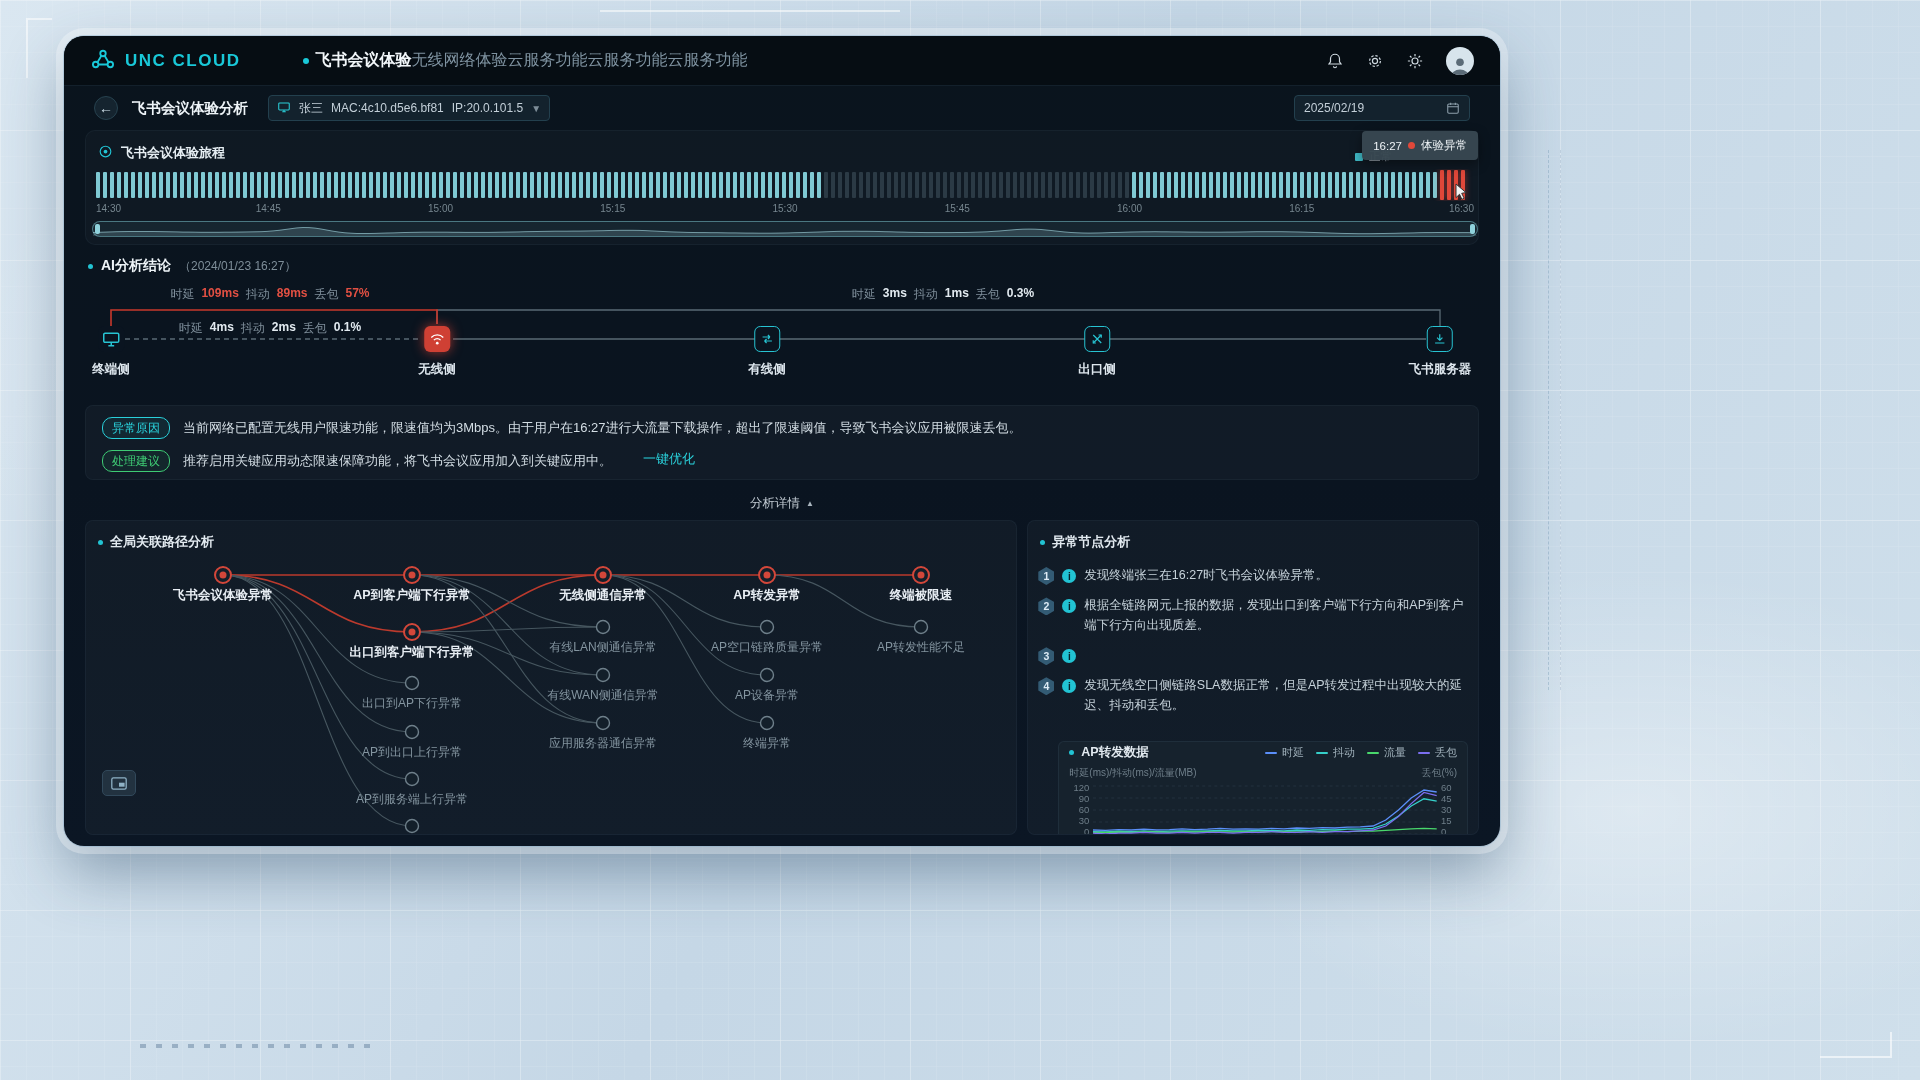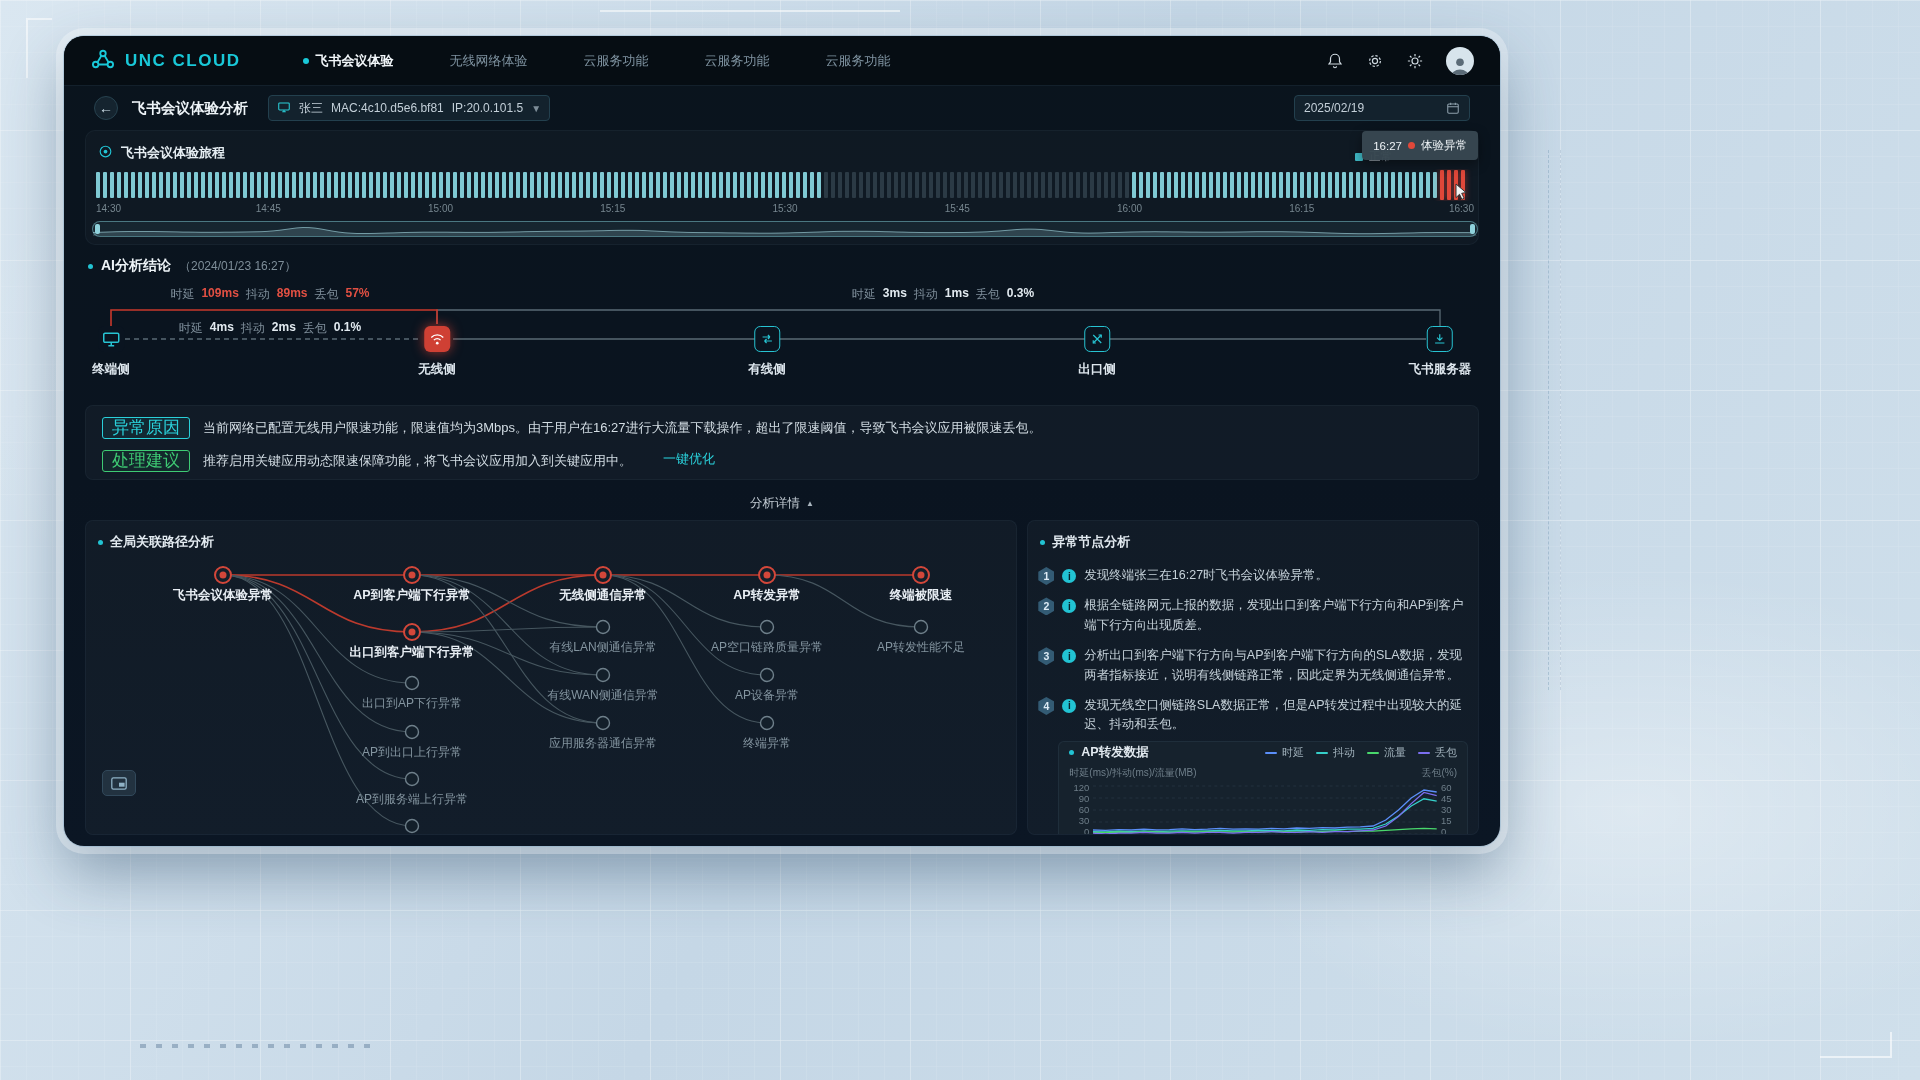--- a/index.html
+++ b/index.html
@@ -36,21 +36,21 @@
   .card{position:absolute;left:64px;top:36px;width:1436px;height:810px;border-radius:20px;
     background:linear-gradient(180deg,#0a141d 0%,#0a1420 55%,#0b1624 100%);
     box-shadow:0 0 0 1px rgba(130,170,200,.4),0 0 0 8px rgba(255,255,255,.3),0 26px 60px rgba(45,75,105,.45);
     overflow:hidden;color:#dfe8ef;}
 
   
   .navbar{height:50px;display:flex;align-items:center;padding:0 26px;
     background:#060d13;border-bottom:1px solid #13202b}
   .brand{display:flex;align-items:center;gap:9px;cursor:pointer}
   .brand-text{color:#19c8d8;font-weight:800;font-size:17px;letter-spacing:1.5px}
-  .nav-items{display:flex;gap:56px;margin-left:62px;font-size:13px;color:#7f93a1}
+  .nav-items{display:flex;margin-left:62px;font-size:16px;color:#7f93a1}
   .nav-item{display:flex;align-items:center;gap:7px;cursor:pointer;white-space:nowrap}
   .nav-item.active{color:#f2f7fa;font-weight:700}
   .nav-dot{width:6px;height:6px;border-radius:50%;background:#19c8d8}
   .nav-actions{margin-left:auto;display:flex;align-items:center;gap:22px}
   .icon-btn{display:flex;align-items:center;justify-content:center;cursor:pointer}
   .avatar{width:28px;height:28px;border-radius:50%;background:#d7e4ec;display:flex;align-items:flex-end;justify-content:center;overflow:hidden;cursor:pointer}
 
   
   .subheader{height:28px;margin-top:8px;padding:0 30px;display:flex;align-items:center;gap:14px}
   .back-btn{width:24px;height:24px;border-radius:50%;background:#15242f;border:1px solid #27424f;
@@ -103,21 +103,21 @@
   .ml{color:#7e8e9a}.mv{color:#e2eaf0;font-weight:700}.mv.red{color:#e25043}
   .pnode{position:absolute;top:44px;transform:translateX(-50%);display:flex;flex-direction:column;align-items:center;gap:9px;cursor:pointer}
   .picon{width:26px;height:26px;display:flex;align-items:center;justify-content:center;background:#0a1420;border-radius:6px;color:#27c3d2}
   .picon.boxed{border:1.5px solid #27c3d2}
   .picon.alert{background:#cf4034;color:#fff;box-shadow:0 0 12px rgba(207,64,52,.75)}
   .plabel{font-size:12.5px;font-weight:700;color:#dde6ed;white-space:nowrap}
 
   .advise-panel{margin:23px 21px 0;height:75px;border-radius:8px;background:rgba(255,255,255,.03);
     border:1px solid rgba(120,160,190,.07);padding:11px 16px;display:flex;flex-direction:column;gap:11px}
   .arow{display:flex;align-items:flex-start;gap:13px}
-  .tag{display:inline-block;flex:0 0 auto;padding:2px 9px;font-size:17px;border-radius:3px;border:1px solid;line-height:16px}
+  .tag{display:inline-block;flex:0 0 auto;padding:2px 9px;font-size:12px;border-radius:10px;border:1px solid;line-height:16px}
   .tag.teal{color:#2ad0da;border-color:#2ad0da;background:rgba(42,208,218,.07)}
   .tag.green{color:#3ecb74;border-color:#3ecb74;background:rgba(62,203,116,.07)}
   .atxt{font-size:13px;color:#d3dde4;line-height:21px}
   .opt-link{font-size:13px;color:#2ad0da;margin-left:18px;cursor:pointer;white-space:nowrap}
 
   .details-toggle{margin-top:16px;height:14px;display:flex;align-items:center;justify-content:center;gap:6px;
     font-size:12.5px;color:#c3ccd4;cursor:pointer}
   .details-toggle .tri{font-size:8px;color:#aab6bf}
 
   
@@ -687,21 +687,20 @@
           <span class="step-text">发现终端张三在16:27时飞书会议体验异常。</span>
         </div>
         <div class="step">
           <span class="hex">2</span>
           <span class="info-icon">i</span>
           <span class="step-text">根据全链路网元上报的数据，发现出口到客户端下行方向和AP到客户端下行方向出现质差。</span>
         </div>
         <div class="step">
           <span class="hex">3</span>
           <span class="info-icon">i</span>
-          <span class="step-text">分析出口到客户端下行方向与AP到客户端下行方向的SLA数据，发现两者指标接近，说明有线侧链路正常，因此定界为无线侧通信异常。</span>
         </div>
         <div class="step">
           <span class="hex">4</span>
           <span class="info-icon">i</span>
           <span class="step-text">发现无线空口侧链路SLA数据正常，但是AP转发过程中出现较大的延迟、抖动和丢包。</span>
         </div>
       </div>
 
       <div class="chart-panel">
         <div class="chart-head">

